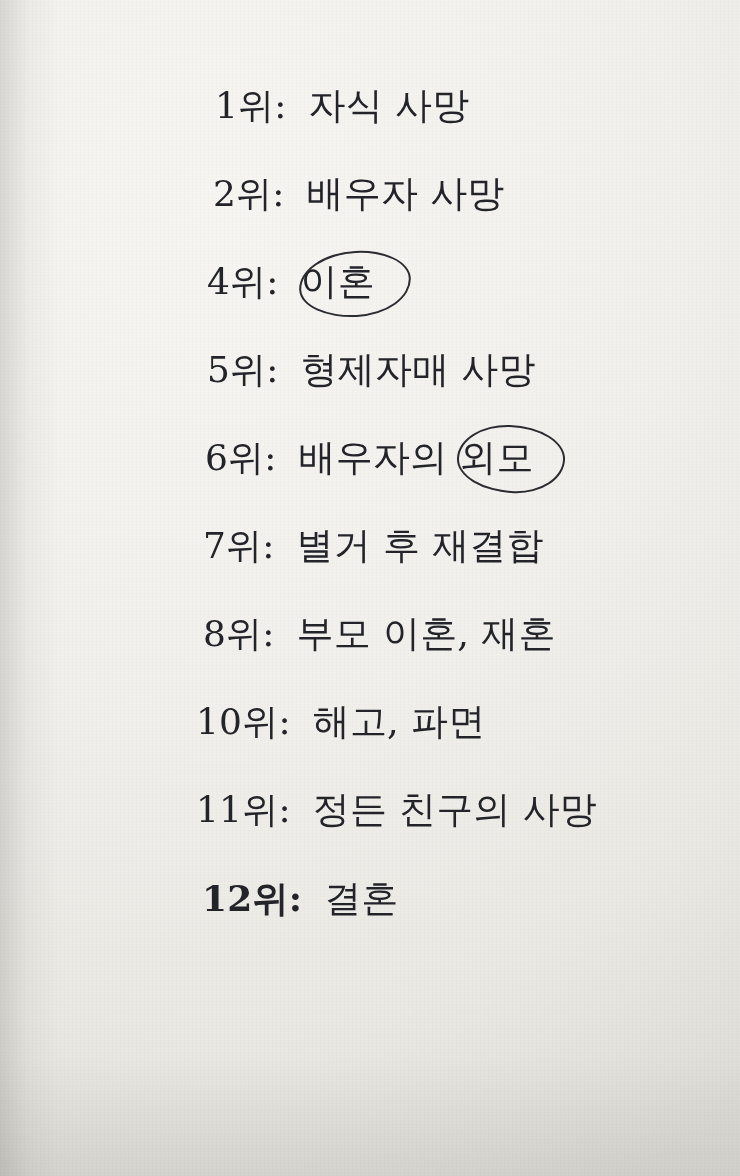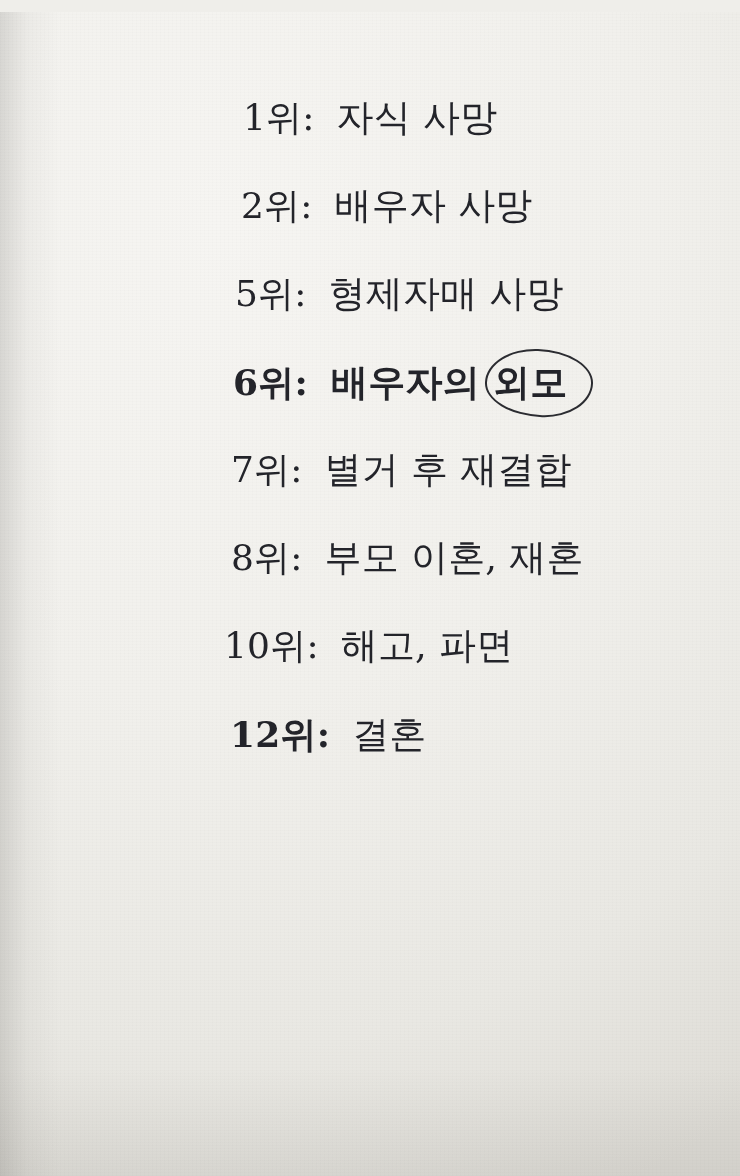--- a/index.html
+++ b/index.html
@@ -48,22 +48,22 @@
     position: absolute;
     left: 0; right: 0; bottom: 0;
     height: 120px;
     background: linear-gradient(180deg, rgba(0,0,0,0) 0%, rgba(95,93,88,0.10) 100%);
     pointer-events: none;
   }
 
   .list {
     position: relative;
     z-index: 2;
-    padding: 62px 0 0 16px;
-    margin: 12px;
+    padding: 62px 0 0 0;
+    margin: 0;
     list-style: none;
   }
 
   .row {
     position: relative;
     display: block;
     height: 88px;
     line-height: 88px;
     white-space: nowrap;
     color: #23242a;
@@ -116,30 +116,37 @@
     </li>
 
     <li class="row">
       <span class="line" style="margin-left:213px;">
         <span class="rank" style="margin-right: 10px; text-align: center;">2위:</span>
         <span class="text">배우자 사망</span>
       </span>
     </li>
 
 
+    <li class="row">
+      <span class="line" style="margin-left:207px;">
+        <span class="rank" style="margin-right: 10px;">4위:</span>
+        <span class="text">이혼</span>
+        <span class="circle" style="left:92px; top:13px; width:108px; height:62px;"></span>
+      </span>
+    </li>
 
     <li class="row">
       <span class="line" style="margin-left:207px;">
         <span class="rank" style="margin-right: 10px;">5위:</span>
         <span class="text">형제자매 사망</span>
       </span>
     </li>
 
     <li class="row">
-      <span class="line" style="margin-left:205px;font-weight:bold;">
+      <span class="line" style="margin-left:205px;">
         <span class="rank" style="margin-right: 10px;">6위:</span>
         <span class="text">배우자의 외모</span>
         <span class="circle c2" style="left:252px; top:11px; width:104px; height:64px;"></span>
       </span>
     </li>
 
     <li class="row">
       <span class="line" style="margin-left:203px;">
         <span class="rank" style="margin-right: 10px;">7위:</span>
         <span class="text">별거 후 재결합</span>
@@ -154,20 +161,26 @@
     </li>
 
 
     <li class="row">
       <span class="line" style="margin-left:196px;">
         <span class="rank" style="margin-right: 10px; text-align: center;">10위:</span>
         <span class="text">해고, 파면</span>
       </span>
     </li>
 
+    <li class="row">
+      <span class="line" style="margin-left:196px;">
+        <span class="rank" style="margin-right: 10px;">11위:</span>
+        <span class="text">정든 친구의 사망</span>
+      </span>
+    </li>
 
     <li class="row">
       <span class="line" style="margin-left:202px;">
         <span class="rank" style="margin-right: 10px; font-weight: bold;">12위:</span>
         <span class="text">결혼</span>
       </span>
     </li>
 
   </ul>
 </div>

